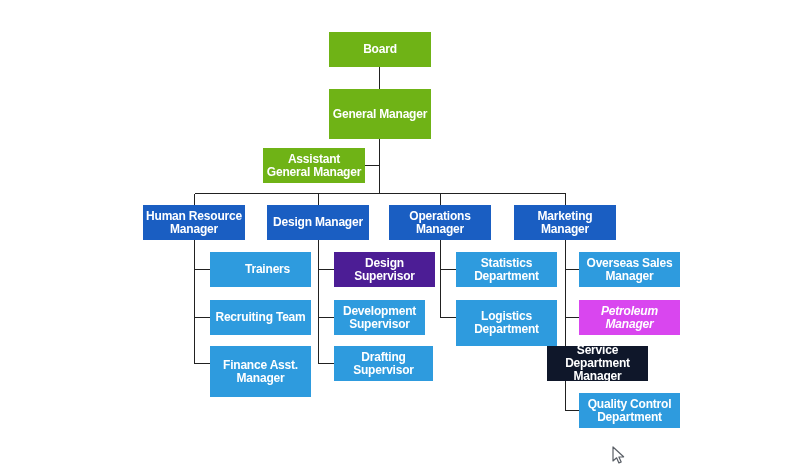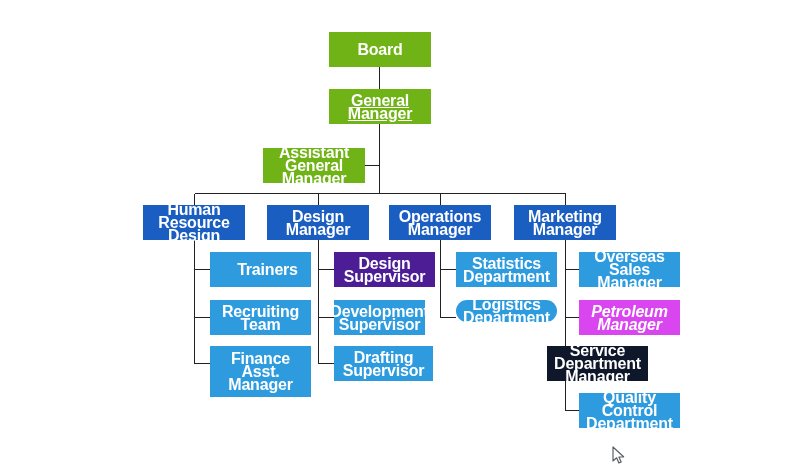--- a/index.html
+++ b/index.html
@@ -4,21 +4,21 @@
 <style>
   html,body{margin:0;padding:0;background:#fff;}
   .canvas{
     position:relative;width:800px;height:472px;background:#ffffff;
     overflow:hidden;font-family:"Liberation Sans", sans-serif;
   }
   .connectors{position:absolute;left:0;top:0;}
   .connectors line{stroke:#212121;stroke-width:1;shape-rendering:crispEdges;}
   .node{
     position:absolute;display:flex;align-items:center;justify-content:center;
-    text-align:center;color:#ffffff;font-size:16px;font-weight:bold;
+    text-align:center;color:#ffffff;font-size:12px;font-weight:bold;
     letter-spacing:-0.2px;line-height:13px;padding:0 2px;box-sizing:border-box;
     cursor:default;user-select:none;
   }
   .lvl-exec{background:#6FB316;}
   .lvl-manager{background:#1A5EC2;}
   .lvl-staff{background:#2E9BDE;}
   .mouse-cursor{position:absolute;left:611px;top:446px;}
 </style>
 </head>
 <body>
@@ -56,42 +56,42 @@
 
     <line x1="565.5" y1="240" x2="565.5" y2="411" style="stroke: rgb(33, 33, 33);"></line>
     <line x1="565.5" y1="269.5" x2="579" y2="269.5" style="stroke: rgb(33, 33, 33);"></line>
     <line x1="565.5" y1="317.5" x2="579" y2="317.5" style="stroke: rgb(33, 33, 33);"></line>
     <line x1="565.5" y1="363.5" x2="579" y2="363.5" style="stroke: rgb(33, 33, 33);"></line>
     <line x1="565.5" y1="410.5" x2="579" y2="410.5" style="stroke: rgb(33, 33, 33);"></line>
   </svg>
 
   <div class="node lvl-exec" style="left: 329px; top: 32px; width: 102px; height: 35px; background-color: rgb(111, 179, 22);">Board</div>
 
-  <div class="node lvl-exec" style="left: 329px; top: 89px; width: 102px; height: 35px; background-color: rgb(111, 179, 22); text-decoration: underline;">General Manager</div>
+  <div class="node lvl-exec" style="left: 329px; top: 89px; width: 102px; height: 50px; background-color: rgb(111, 179, 22);">General Manager</div>
 
   <div class="node lvl-exec" style="left: 263px; top: 148px; width: 102px; height: 35px; background-color: rgb(111, 179, 22);">Assistant General Manager</div>
 
-  <div class="node lvl-manager" style="left: 143px; top: 205px; width: 102px; height: 35px; background-color: rgb(26, 94, 194);">Human Resource Design</div>
+  <div class="node lvl-manager" style="left: 143px; top: 205px; width: 102px; height: 35px; background-color: rgb(26, 94, 194);">Human Resource Manager</div>
 
   <div class="node lvl-manager" style="left: 267px; top: 205px; width: 102px; height: 35px; background-color: rgb(26, 94, 194);">Design Manager</div>
 
   <div class="node lvl-manager" style="left: 389px; top: 205px; width: 102px; height: 35px; background-color: rgb(26, 94, 194);">Operations Manager</div>
 
   <div class="node lvl-manager" style="left: 514px; top: 205px; width: 102px; height: 35px; background-color: rgb(26, 94, 194);">Marketing Manager</div>
 
   <div class="node lvl-staff" style="left: 210px; top: 252px; width: 101px; height: 35px; background-color: rgb(46, 155, 222); padding-left: 16px;">Trainers</div>
   <div class="node lvl-staff" style="left: 210px; top: 300px; width: 101px; height: 35px; background-color: rgb(46, 155, 222);">Recruiting Team</div>
   <div class="node lvl-staff" style="left: 210px; top: 346px; width: 101px; height: 51px; background-color: rgb(46, 155, 222);">Finance Asst. Manager</div>
 
   <div class="node lvl-staff" style="left: 334px; top: 252px; width: 101px; height: 35px; background-color: #4c1d95;">Design Supervisor</div>
   <div class="node lvl-staff" style="left: 334px; top: 300px; width: 91px; height: 35px; background-color: rgb(46, 155, 222);">Development Supervisor</div>
   <div class="node lvl-staff" style="left: 334px; top: 346px; width: 99px; height: 35px; background-color: rgb(46, 155, 222);">Drafting Supervisor</div>
 
   <div class="node lvl-staff" style="left: 456px; top: 252px; width: 101px; height: 35px; background-color: rgb(46, 155, 222);">Statistics Department</div>
-  <div class="node lvl-staff" style="left: 456px; top: 300px; width: 101px; height: 22px; background-color: rgb(46, 155, 222); border-radius: 12px;">Logistics Department</div>
+  <div class="node lvl-staff" style="left: 456px; top: 300px; width: 101px; height: 46px; background-color: rgb(46, 155, 222);">Logistics Department</div>
 
   <div class="node lvl-staff" style="left: 579px; top: 252px; width: 101px; height: 35px; background-color: rgb(46, 155, 222);">Overseas Sales Manager</div>
   <div class="node lvl-staff" style="left: 579px; top: 300px; width: 101px; height: 35px; background-color: #d946ef; font-style: italic;">Petroleum Manager</div>
   <div class="node lvl-staff" style="left: 547px; top: 346px; width: 101px; height: 35px; background-color: #0f172a;">Service Department Manager</div>
   <div class="node lvl-staff" style="left: 579px; top: 393px; width: 101px; height: 35px; background-color: rgb(46, 155, 222);">Quality Control Department</div>
 
   <svg class="mouse-cursor" width="16" height="20" viewBox="0 0 16 20">
     <path d="M2 1 L2 15 L5.6 11.8 L7.9 16.9 L10.2 15.9 L7.9 11 L12.6 10.8 Z" fill="#ffffff" stroke="#5a5f66" stroke-width="1.2" stroke-linejoin="round"></path>
   </svg>
 

